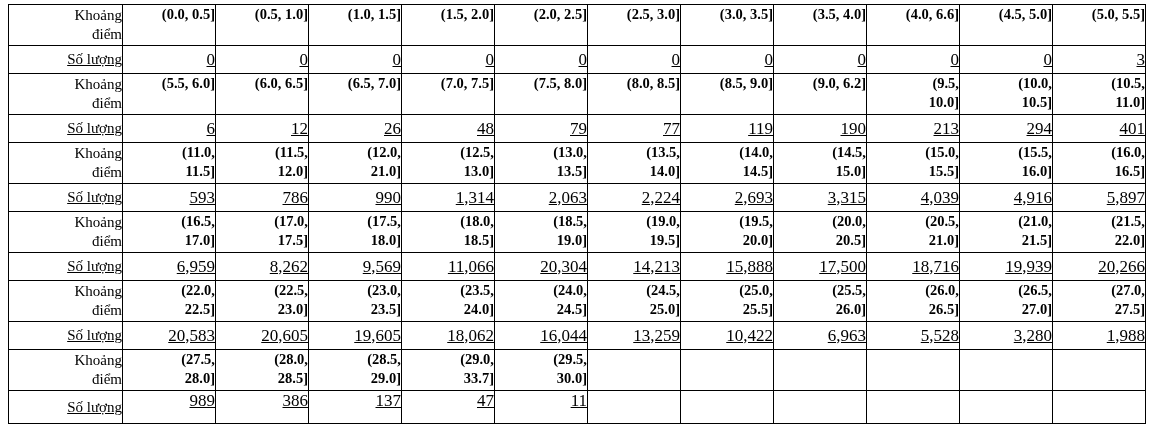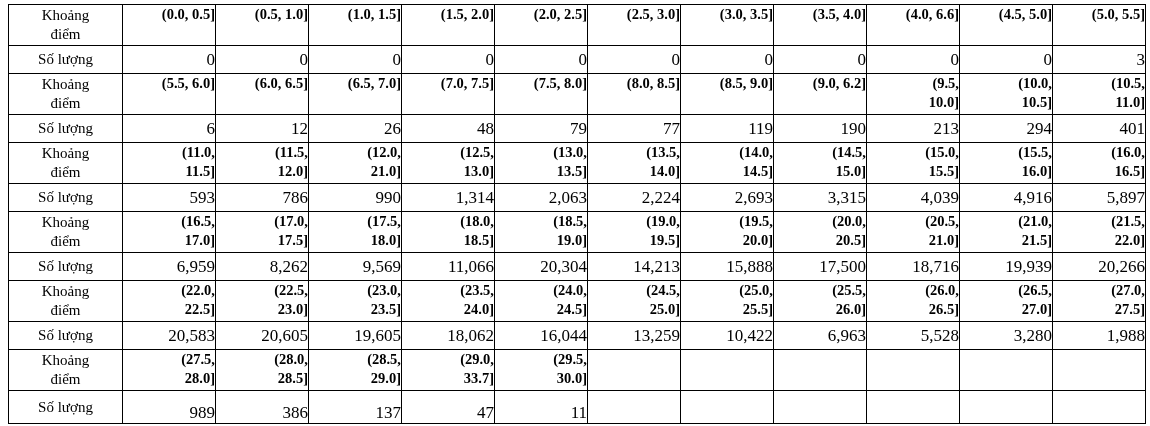--- a/index.html
+++ b/index.html
@@ -18,25 +18,25 @@
   }
   table.score-table td {
     border: 1px solid #000000;
     overflow: hidden;
     padding: 0;
   }
   col.label-col { width: 114px; }
   col.data-col  { width: 93px;  }
 
   tr.interval-row { height: 41px; }
-  tr.count-row    { height: 28px; }
+  tr.count-row    { height: 28px; text-decoration: underline; }
   tr.count-row.last { height: 33px; }
 
   td.label-cell {
-    text-align: center;
+    text-align: right;
     font-size: 15px;
     line-height: 1.25;
     white-space: pre-line;
     vertical-align: middle;
     padding: 1px 2px;
   }
   td.interval-cell {
     text-align: right;
     font-weight: bold;
     font-size: 14.5px;
@@ -46,21 +46,21 @@
     padding: 1px 10px 0 2px;
   }
   td.count-cell {
     text-align: right;
     font-size: 17px;
     vertical-align: middle;
     padding: 0 11px 0 2px;
   }
   tr.count-row.last td.count-cell {
     vertical-align: top;
-    padding-top: 12px;
+    padding-top: 0;
   }
 </style>
 </head>
 <body>
 
 <table class="score-table">
   <colgroup>
     <col class="label-col">
     <col class="data-col">
       <col class="data-col">

